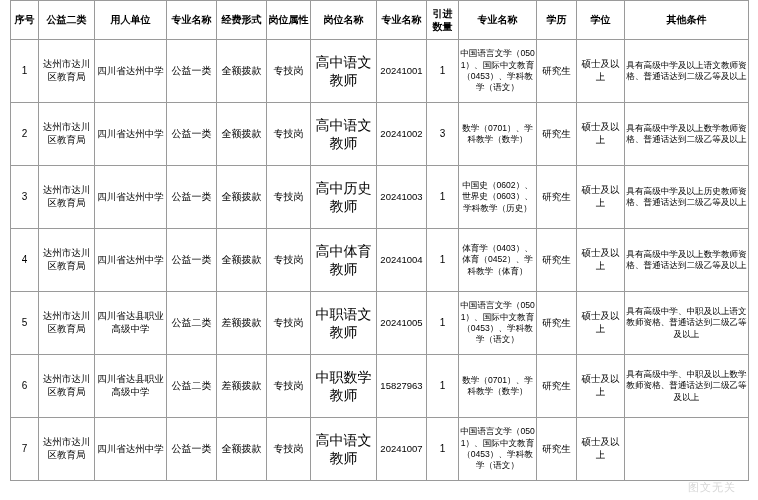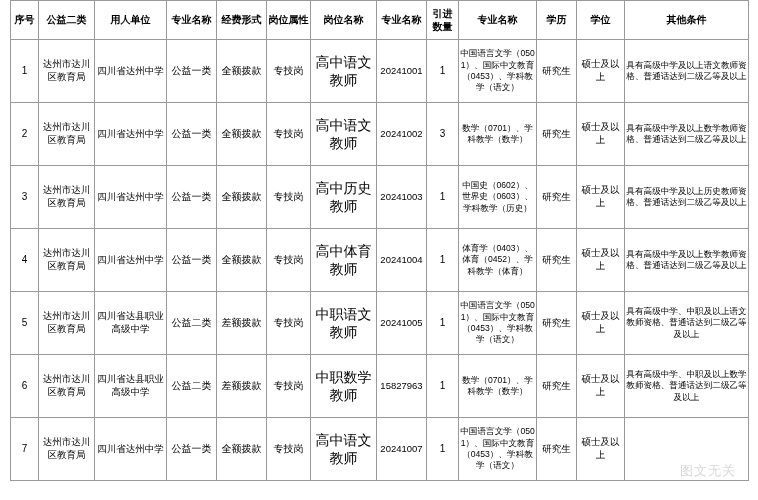--- a/index.html
+++ b/index.html
@@ -59,22 +59,22 @@
   td.c-post { font-size: 14px; }
   td.c-code { font-size: 9.5px; margin-left: 15px; }
   td.c-count { font-size: 10px; }
   td.c-major { font-size: 8.6px; }
   td.c-edu, td.c-degree { font-size: 9.5px; }
   td.c-other { font-size: 8.6px; text-align: left; padding-left: 3px; padding-right: 3px; }
 
   .watermark {
     position: absolute;
     right: 22px;
-    bottom: 20px;
-    font-size: 13px;
+    bottom: 5px;
+    font-size: 11px;
     color: #d8d8d8;
     letter-spacing: 1px;
     pointer-events: none;
     user-select: none;
   }
 </style>
 </head>
 <body>
 
 <div class="page">

